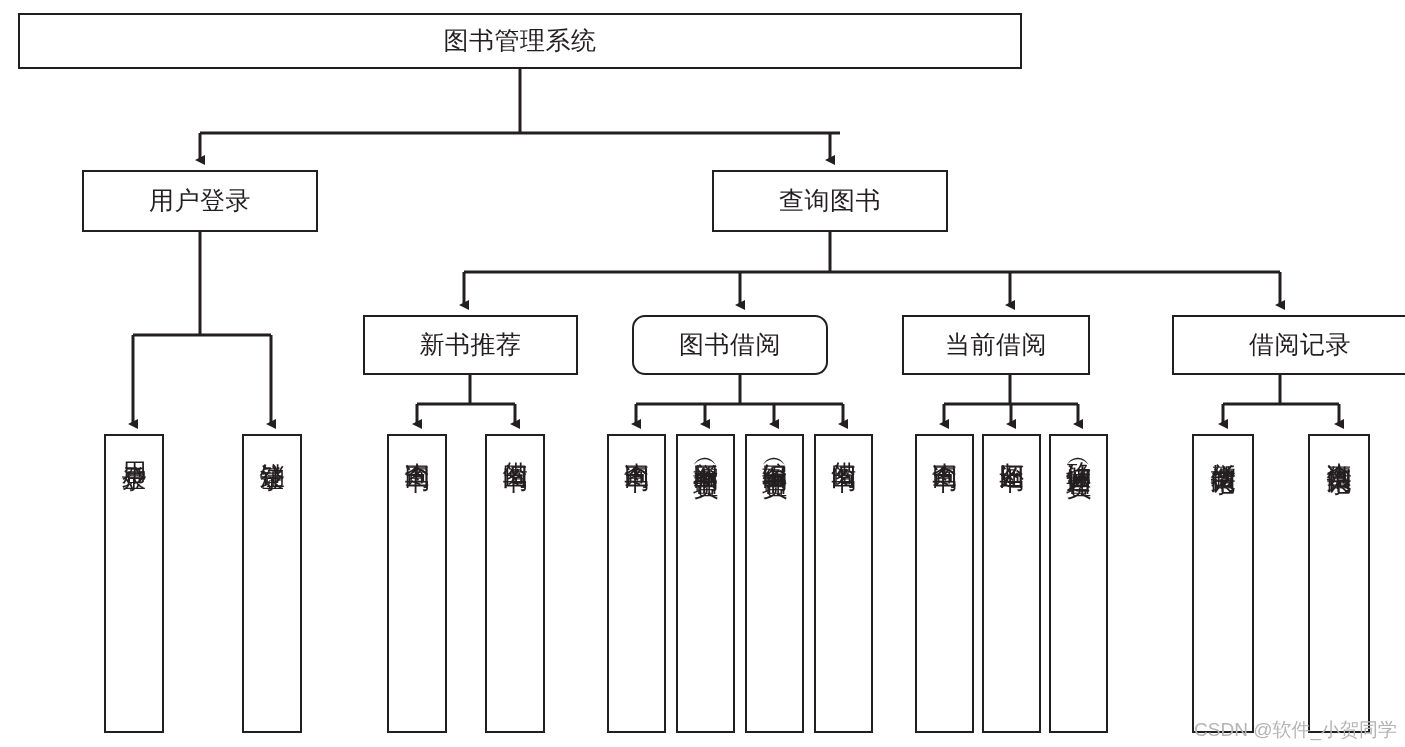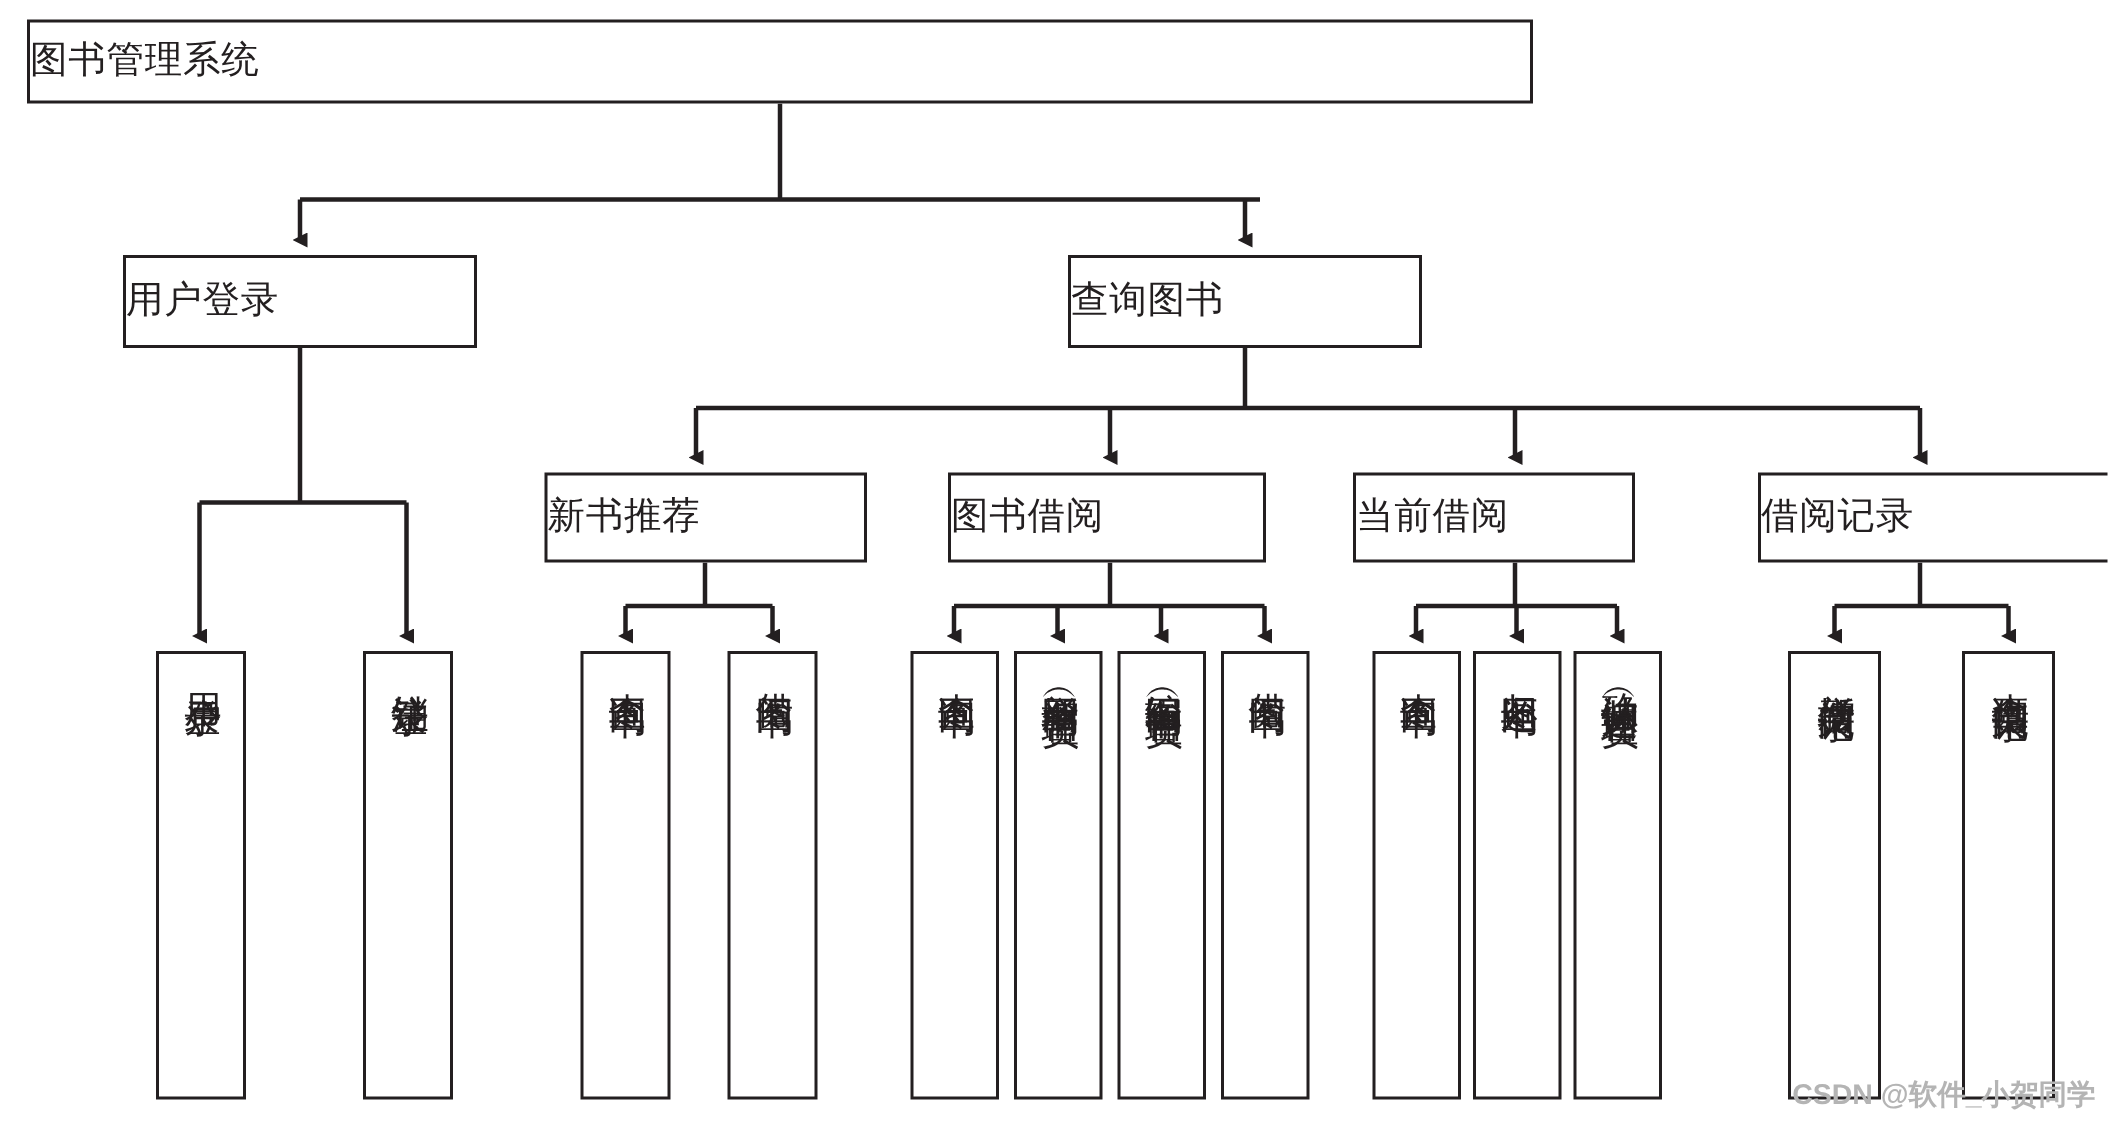--- a/index.html
+++ b/index.html
@@ -25,21 +25,21 @@
     width: 1405px;
     height: 747px;
   }
   .node-box {
     position: absolute;
     box-sizing: border-box;
     border: 2px solid #231f20;
     background: #ffffff;
     display: flex;
     align-items: center;
-    justify-content: flex-start;
+    justify-content: center;
   }
   .node-label-h {
     font-size: 25px;
     color: #231f20;
     line-height: 1.1;
     white-space: nowrap;
     letter-spacing: 0.5px;
   }
   .node-label-v {
     font-size: 25px;
@@ -57,21 +57,20 @@
   }
   .watermark {
     position: absolute;
     right: 8px;
     bottom: 4px;
     font-size: 19px;
     color: #b4b4b4;
     white-space: nowrap;
     pointer-events: none;
     font-family: "Liberation Sans", "DejaVu Sans", sans-serif;
-    font-weight: bold;
   }
 </style>
 </head>
 <body>
 
 <div id="diagram-root">
 
   <svg class="diagram-canvas" viewBox="0 0 1405 747">
     <defs>
       <marker id="arrowhead" markerWidth="10" markerHeight="10" refX="5" refY="5" orient="auto" markerUnits="userSpaceOnUse">
@@ -151,21 +150,21 @@
   </div>
 
   <div class="node-box leaf-box" style="left:242px;top:434px;width:60px;height:299px;">
     <span class="node-label-v">注销登录</span>
   </div>
 
   <div class="node-box" style="left:363px;top:315px;width:215px;height:60px;">
     <span class="node-label-h">新书推荐</span>
   </div>
 
-  <div class="node-box" style="left:632px;top:315px;width:212px;height:60px;">
+  <div class="node-box" style="left:632px;top:315px;width:196px;height:60px;border-radius:13px;">
     <span class="node-label-h">图书借阅</span>
   </div>
 
   <div class="node-box" style="left:902px;top:315px;width:188px;height:60px;">
     <span class="node-label-h">当前借阅</span>
   </div>
 
   <div class="node-box" style="left:1172px;top:315px;width:256px;height:60px;">
     <span class="node-label-h">借阅记录</span>
   </div>

